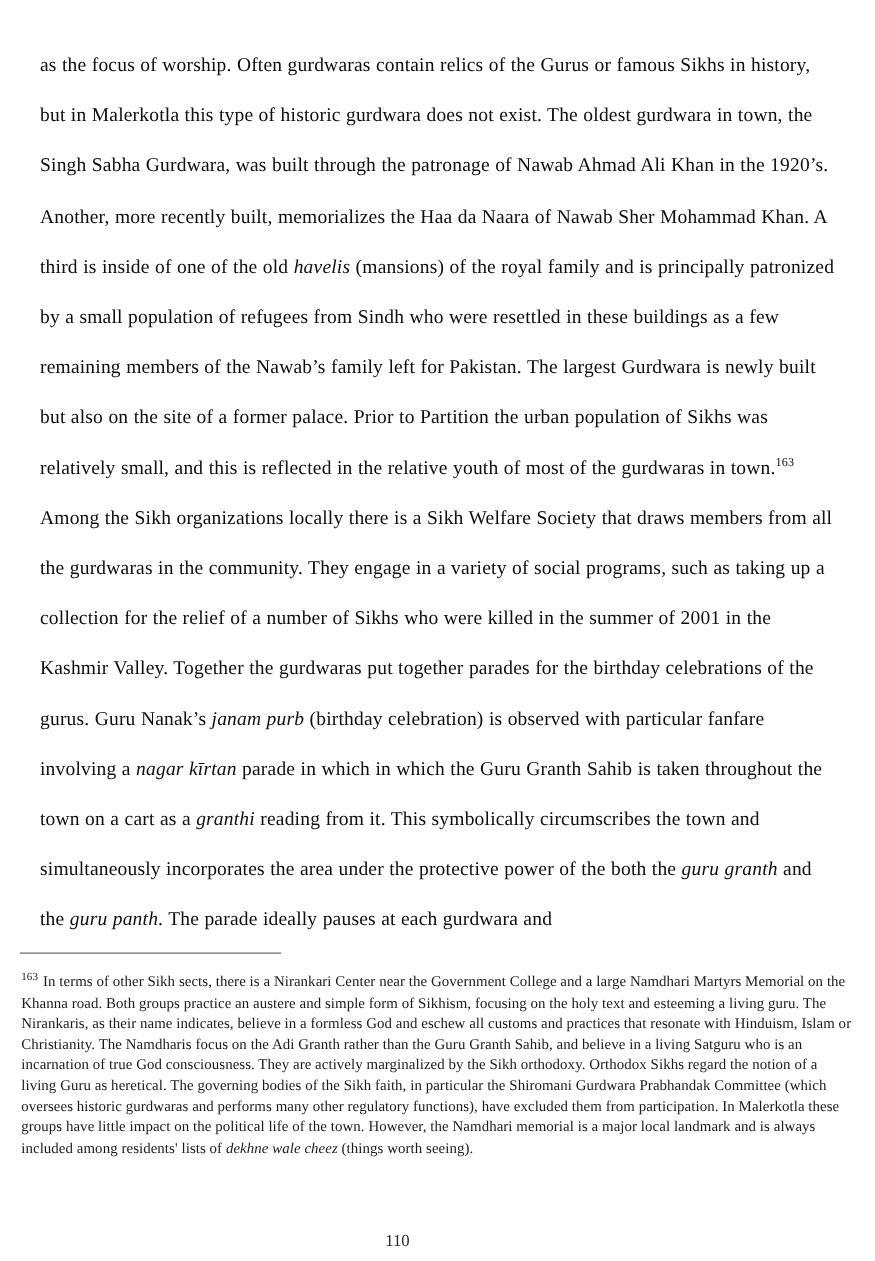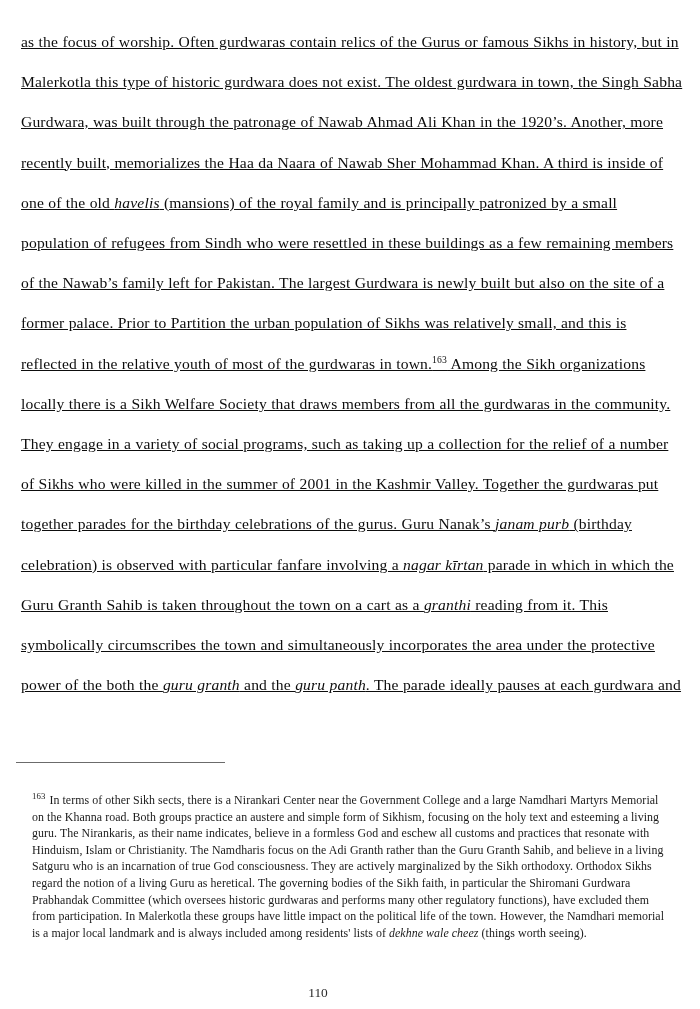--- a/index.html
+++ b/index.html
@@ -32,24 +32,23 @@
     top: 18px;
     width: 670px;
     font-size: 15.6px;
     line-height: 40.2px;
     text-align: left;
     color: #0d0d0d;
     letter-spacing: 0.01em;
     word-spacing: 0.015em;
   }
   .body-text p {
-    margin: 4px;
+    margin: 15px;
     padding: 0;
     text-indent: 0;
-    text-decoration: underline;
   }
   .it { font-style: italic; }
   sup.fn-ref {
     font-size: 0.62em;
     vertical-align: super;
     line-height: 0;
   }
 
   
   .footnote-rule {
@@ -65,21 +64,21 @@
     left: 17px;
     top: 777px;
     width: 667px;
     font-size: 11.9px;
     line-height: 16.6px;
     text-align: left;
     color: #1a1a1a;
     letter-spacing: 0.005em;
   }
   .footnote p {
-    margin: 15px;
+    margin: 0;
     padding: 0;
   }
   .footnote sup.fn-num {
     font-size: 0.74em;
     vertical-align: super;
     line-height: 0;
     margin-right: 1px;
   }
 
   

